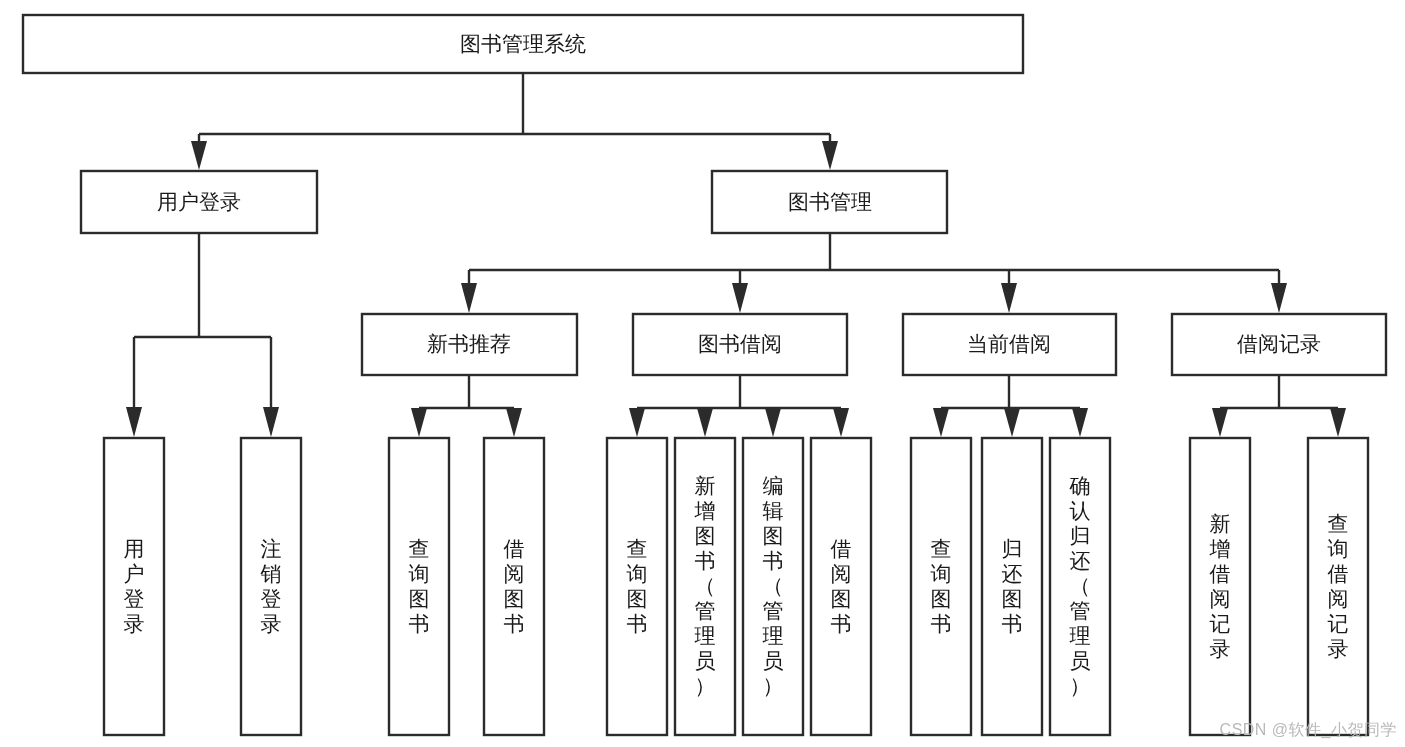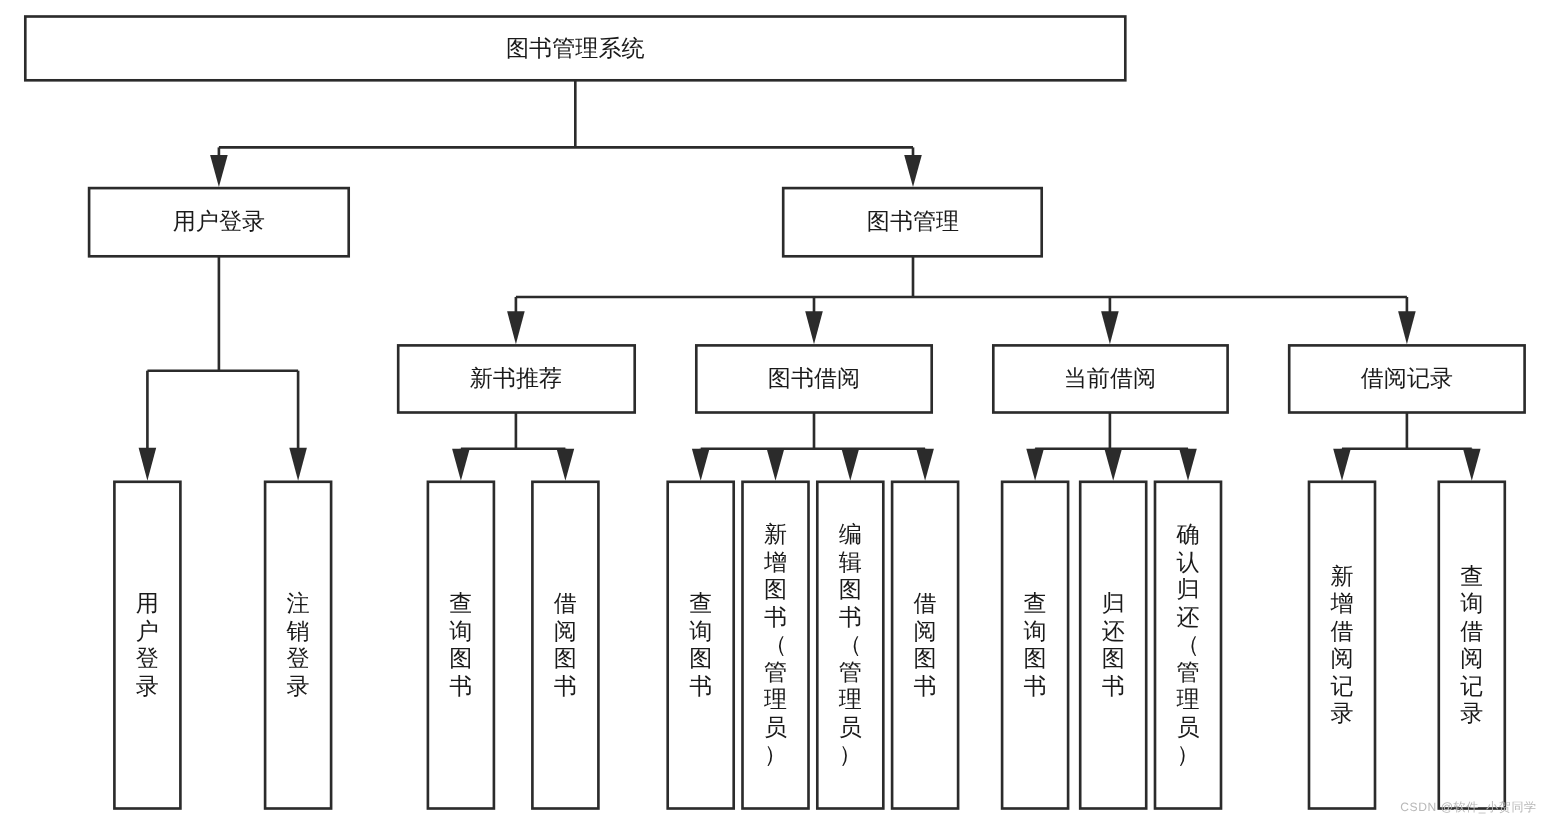--- a/index.html
+++ b/index.html
@@ -50,21 +50,21 @@
     text-anchor: middle;
   }
   .vchar {
     font-size: 21px;
   }
   .watermark {
     position: absolute;
     right: 8px;
     bottom: 6px;
     font-family: "Liberation Sans", "DejaVu Sans", sans-serif;
-    font-size: 11px;
+    font-size: 16px;
     color: #b9b9b9;
     letter-spacing: 0.5px;
     white-space: nowrap;
     pointer-events: none;
   }
 </style>
 </head>
 <body>
 
 <svg id="diagram" viewBox="0 0 1405 747" xmlns="http://www.w3.org/2000/svg">

